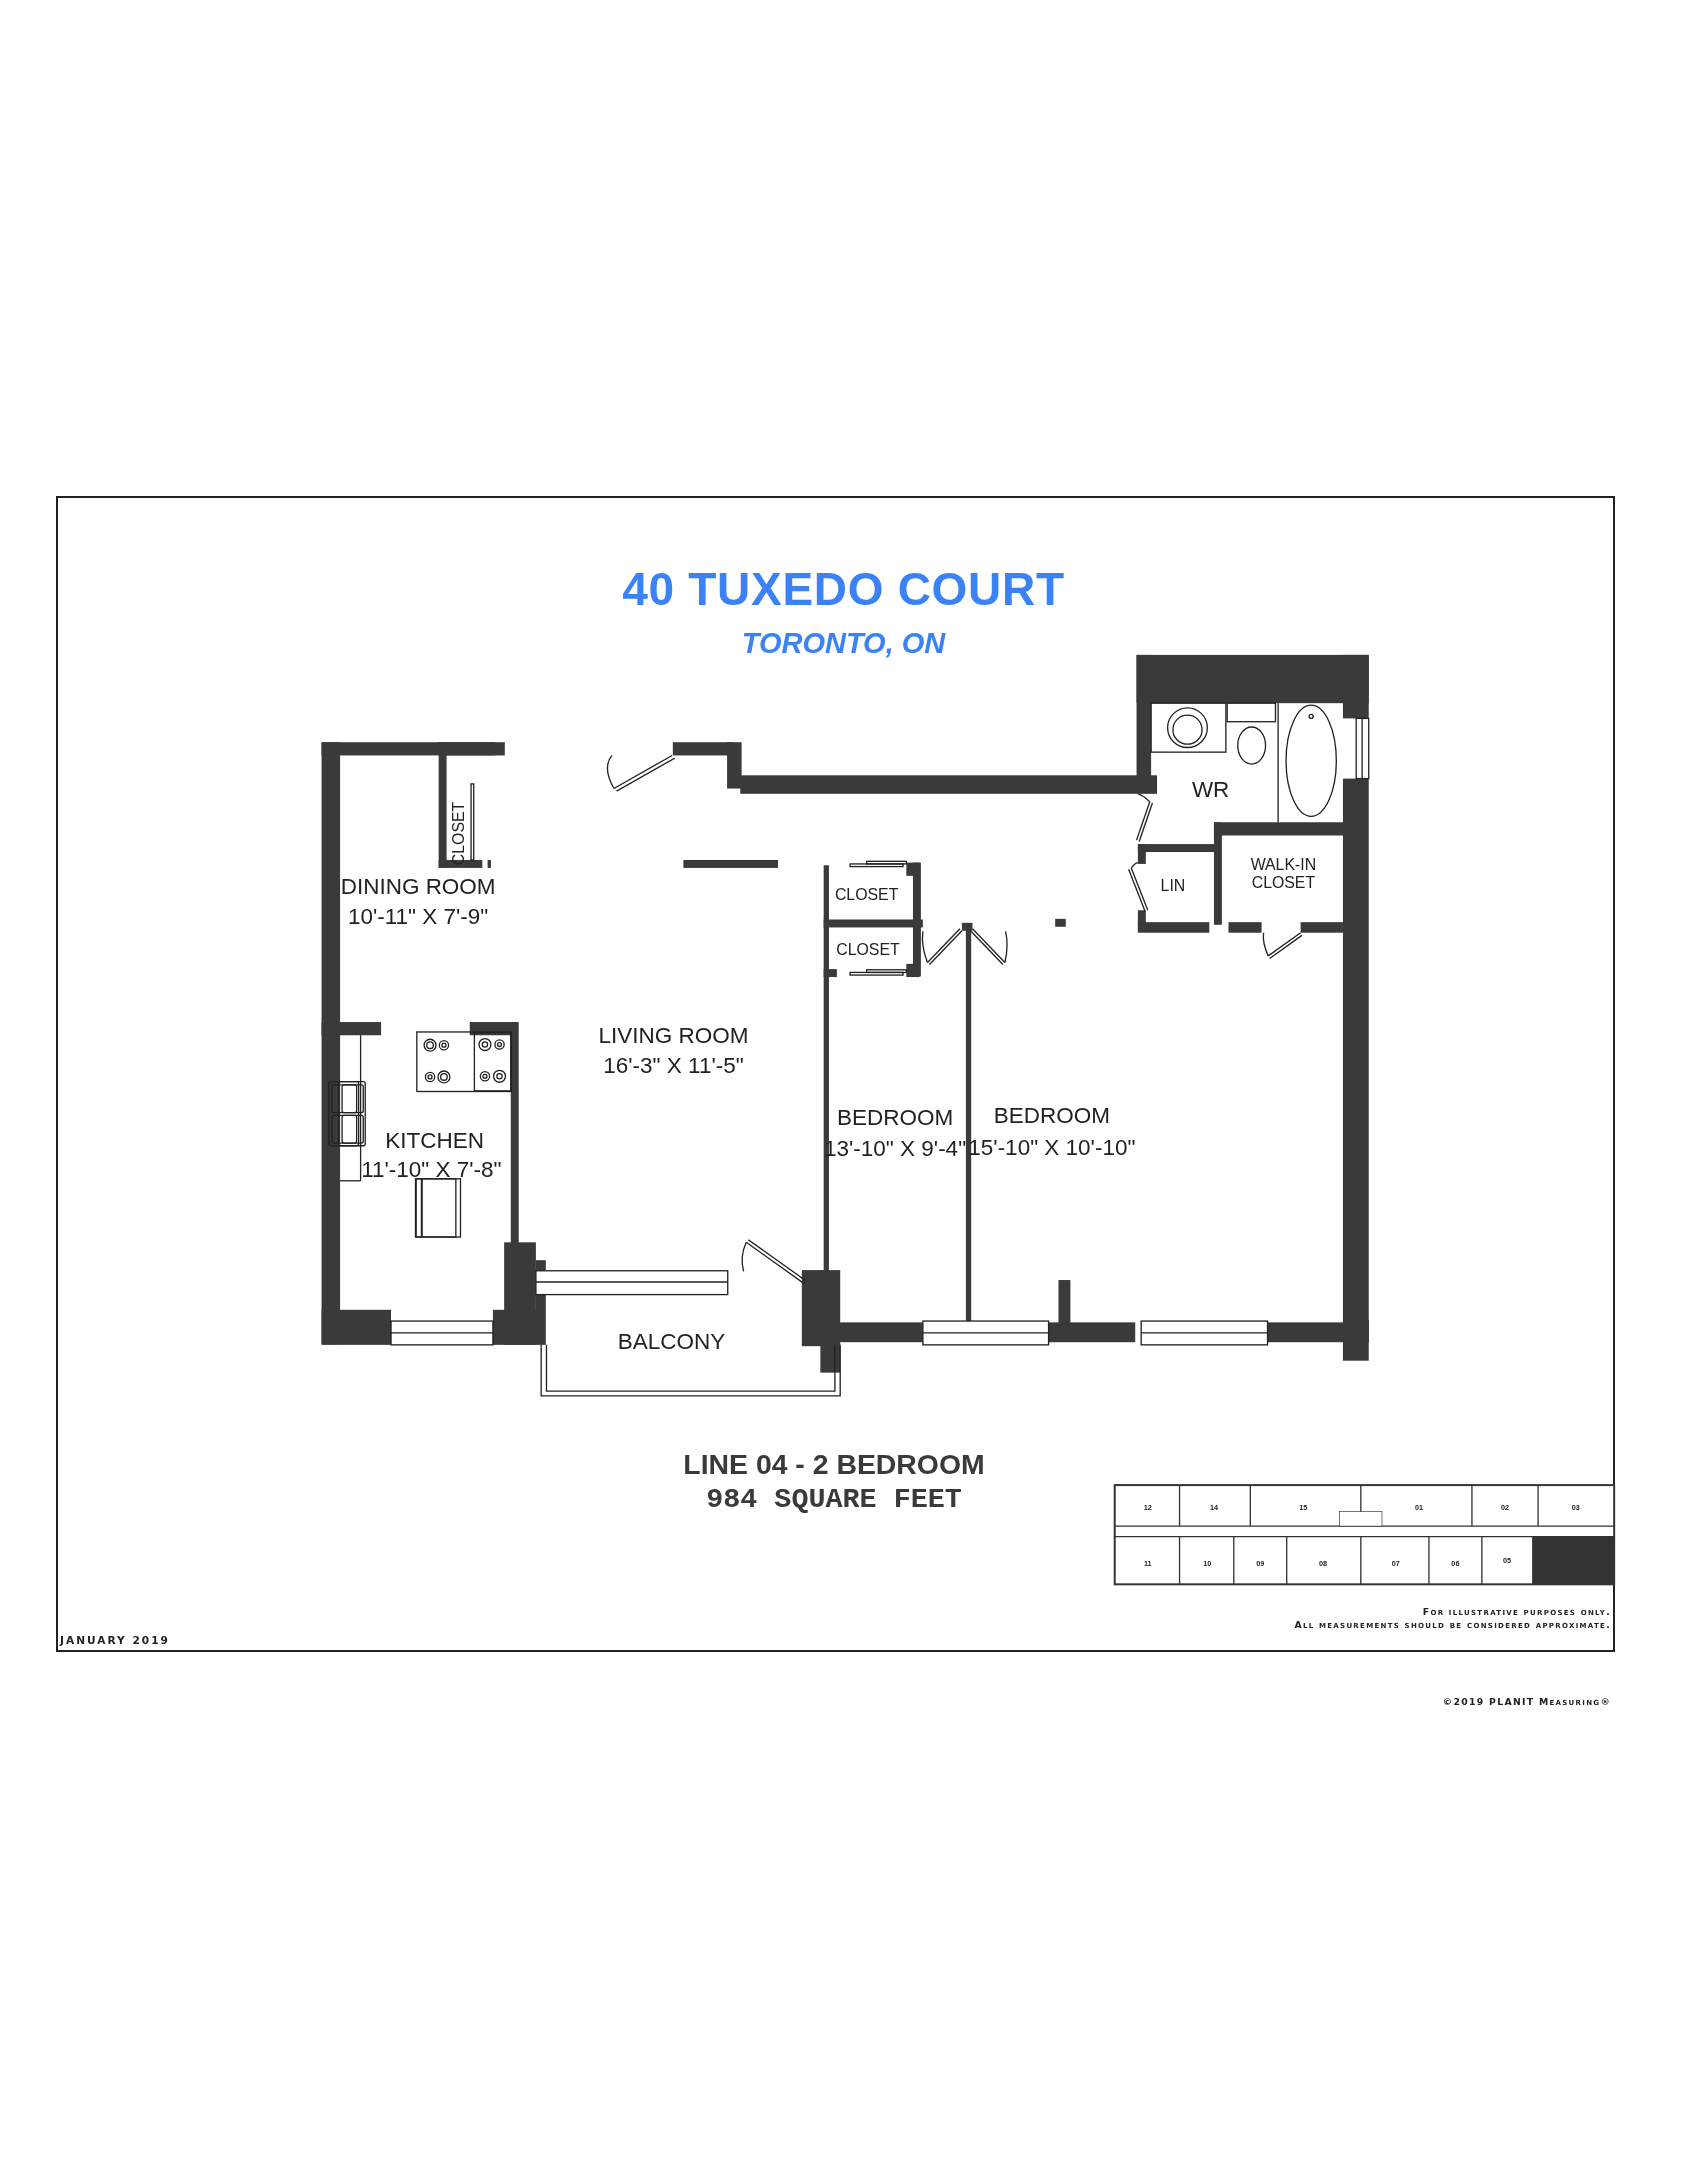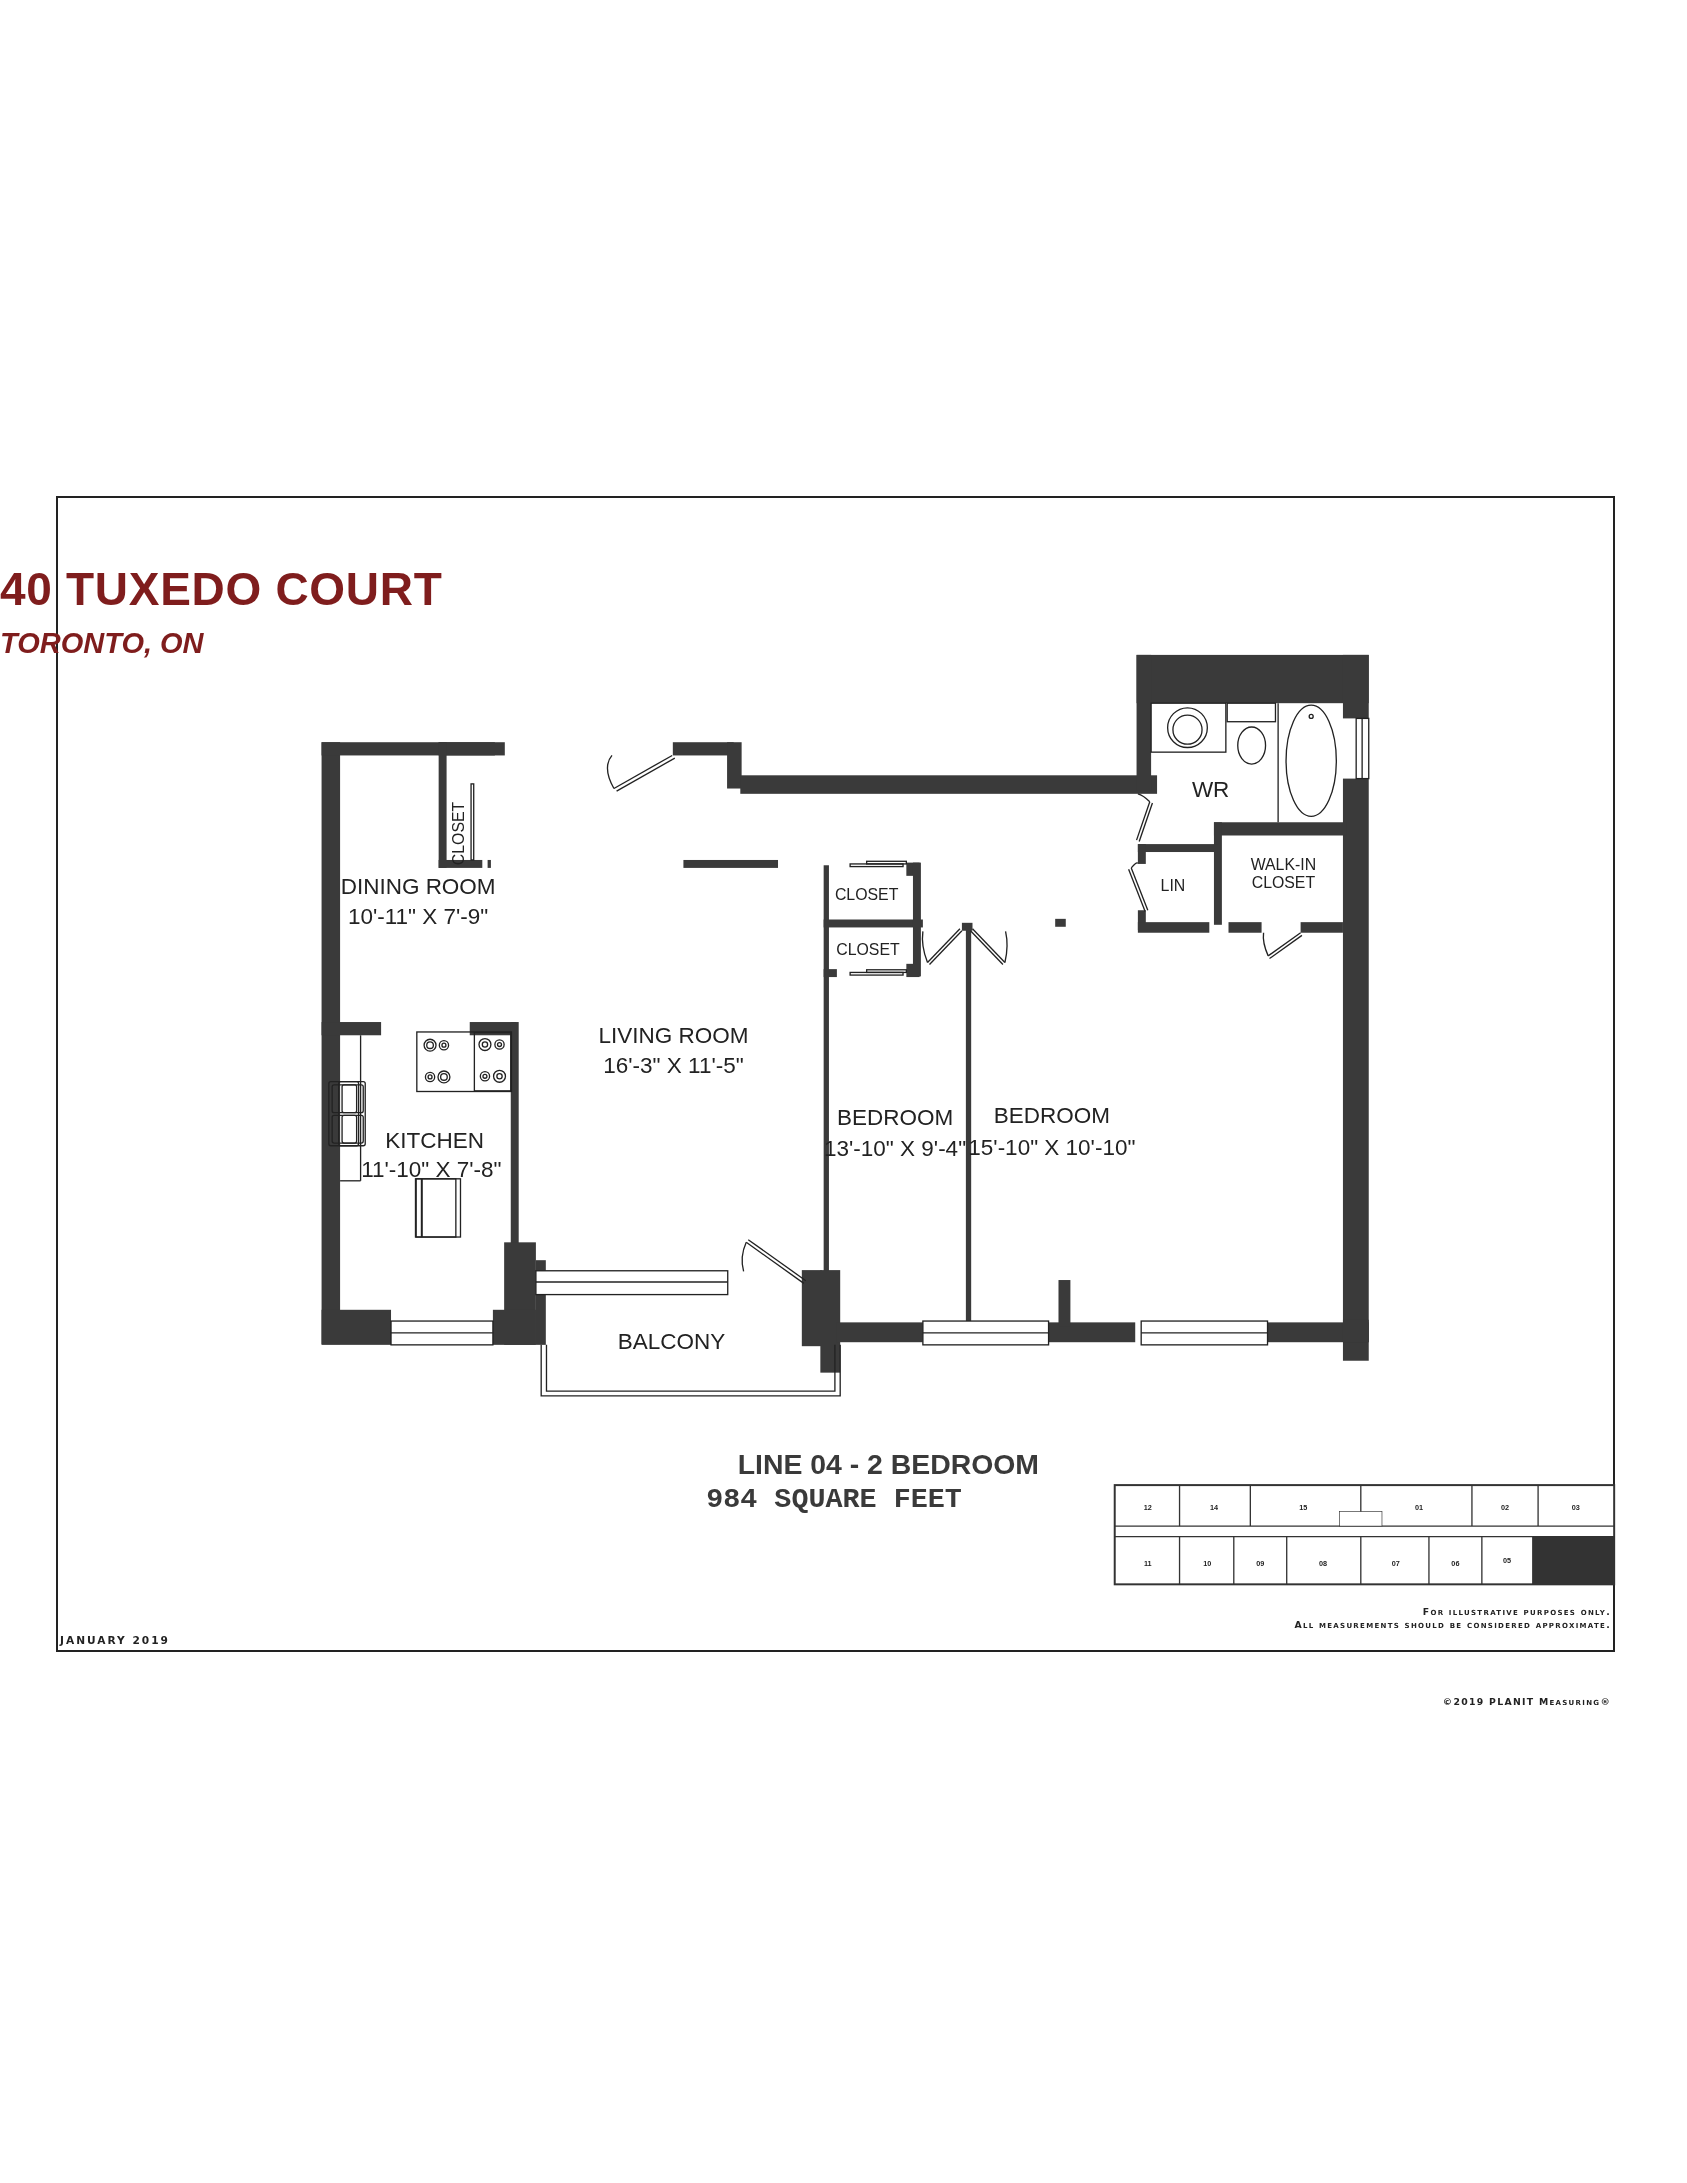--- a/index.html
+++ b/index.html
@@ -1,23 +1,23 @@
 <!DOCTYPE html>
 <html style="font-size:10.6px"><head>
 <meta charset="utf-8">
 <style>
   html,body{margin:0;padding:0;background:#ffffff;}
   body{width:1687px;height:2183px;position:relative;overflow:hidden;font-family:"Liberation Sans",sans-serif;}
   .sheet{position:absolute;left:0;top:0;width:1687px;height:2183px;}
   .frame{position:absolute;left:56px;top:496px;width:1559px;height:1156px;border:2px solid #222;box-sizing:border-box;}
-  .title{position:absolute;left:0;width:1687px;text-align:left;font-weight:bold;color:#7f1d1d;}
+  .title{position:absolute;left:0;width:1687px;text-align:center;font-weight:bold;color:#3b82f6;}
   .t1{top:562px;font-size:46px;letter-spacing:0.7px;}
   .t2{top:627px;font-size:29px;font-style:italic;}
   .unit{position:absolute;left:629px;width:410px;text-align:center;font-weight:bold;color:#3a3a3a;font-size:28.4px;line-height:36px;}
-  .u1{top:1446px;text-align:right;}
+  .u1{top:1446px;}
   .u2{top:1482px;font-family:Liberation Mono, monospace;}
   .date{position:absolute;left:60px;top:1634px;font-family:"DejaVu Sans",sans-serif;font-weight:bold;font-size:10.6px;letter-spacing:2px;color:#222;}
   .disc{position:absolute;right:76px;text-align:right;font-family:"DejaVu Sans",sans-serif;font-weight:bold;font-size:9.3px;letter-spacing:1.3px;color:#222;font-variant:small-caps;}
   .d1{top:1606px;padding-left:40px;}
   .d2{top:1619px;}
   .d3{top:1696px;}
   svg text{font-family:"Liberation Sans",sans-serif;fill:#222;}
   .rl{font-size:34px;}
   .sl{font-size:24px;}
   .kp text{font-size:11px;font-weight:bold;}

